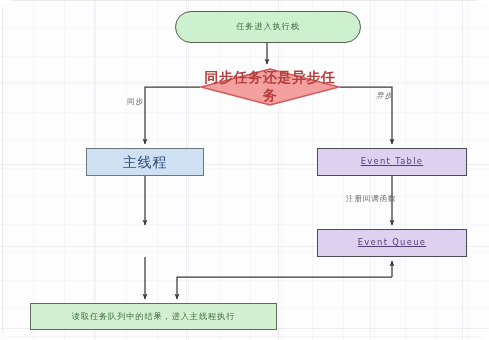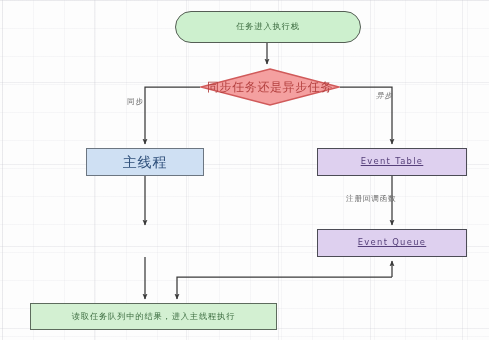--- a/index.html
+++ b/index.html
@@ -14,20 +14,21 @@
     overflow: hidden;
     background-color: #fdfdfd;
     background-image:
       linear-gradient(to right, rgba(205,205,212,0.30) 1px, transparent 1px),
       linear-gradient(to bottom, rgba(205,205,212,0.30) 1px, transparent 1px),
       linear-gradient(to right, rgba(215,215,222,0.18) 1px, transparent 1px),
       linear-gradient(to bottom, rgba(215,215,222,0.18) 1px, transparent 1px);
     background-size: 92px 82px, 92px 82px, 31px 28px, 31px 28px;
     background-position: 2px 0, 2px 0, 2px 0, 2px 0;
     font-family: "DejaVu Sans", "Liberation Sans", sans-serif;
+    border-radius: 15px;
   }
   #edges {
     position: absolute;
     left: 0; top: 0;
     width: 489px;
     height: 340px;
   }
   .node {
     position: absolute;
     box-sizing: border-box;
@@ -63,23 +64,24 @@
     height: 100%;
   }
   .n-decision-text {
     position: absolute;
     left: 0;
     top: 50%;
     width: 100%;
     transform: translateY(-50%);
     text-align: center;
     color: #b3403f;
-    font-size: 12px;
+    font-size: 14px;
     letter-spacing: 0.6px;
     z-index: 3;
+    font-weight: bold;
   }
   .n-process-blue {
     background: #cfe0f3;
     border: 1.3px solid #6c7681;
     color: #2e4f7a;
     font-size: 14px;
     letter-spacing: 0.9px;
   }
   .n-process-purple {
     background: #ded0ef;

